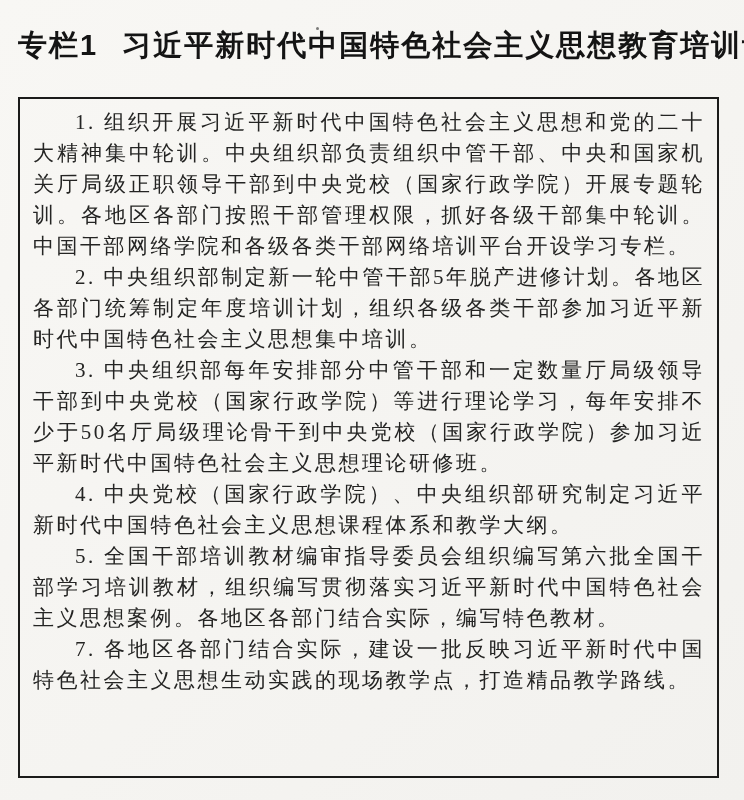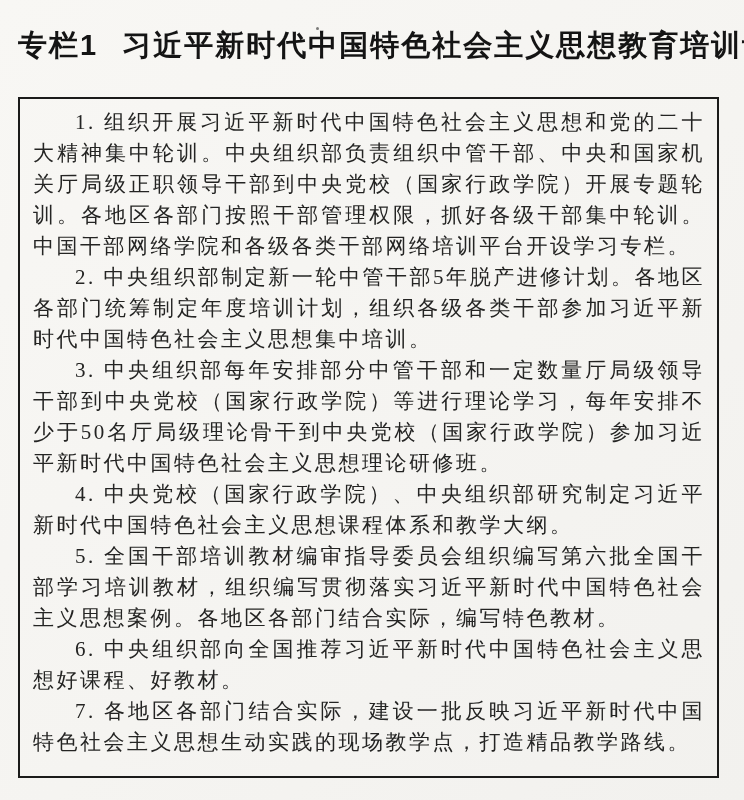--- a/index.html
+++ b/index.html
@@ -79,17 +79,16 @@
   <h1 class="title">
     <span>专栏1</span><span class="title-main">习近平新时代中国特色社会主义思想教育培训计划</span>
   </h1>
 
   <div class="content-box">
     <p>1. 组织开展习近平新时代中国特色社会主义思想和党的二十大精神集中轮训。中央组织部负责组织中管干部、中央和国家机关厅局级正职领导干部到中央党校（国家行政学院）开展专题轮训。各地区各部门按照干部管理权限，抓好各级干部集中轮训。中国干部网络学院和各级各类干部网络培训平台开设学习专栏。</p>
     <p>2. 中央组织部制定新一轮中管干部5年脱产进修计划。各地区各部门统筹制定年度培训计划，组织各级各类干部参加习近平新时代中国特色社会主义思想集中培训。</p>
     <p>3. 中央组织部每年安排部分中管干部和一定数量厅局级领导干部到中央党校（国家行政学院）等进行理论学习，每年安排不少于50名厅局级理论骨干到中央党校（国家行政学院）参加习近平新时代中国特色社会主义思想理论研修班。</p>
     <p>4. 中央党校（国家行政学院）、中央组织部研究制定习近平新时代中国特色社会主义思想课程体系和教学大纲。</p>
     <p>5. 全国干部培训教材编审指导委员会组织编写第六批全国干部学习培训教材，组织编写贯彻落实习近平新时代中国特色社会主义思想案例。各地区各部门结合实际，编写特色教材。</p>
-    <p>6. 中央组织部向全国推荐习近平新时代中国特色社会主义思想好课程、好教材。</p>
     <p>7. 各地区各部门结合实际，建设一批反映习近平新时代中国特色社会主义思想生动实践的现场教学点，打造精品教学路线。</p>
   </div>
 
 </div>
 
 </body></html>

